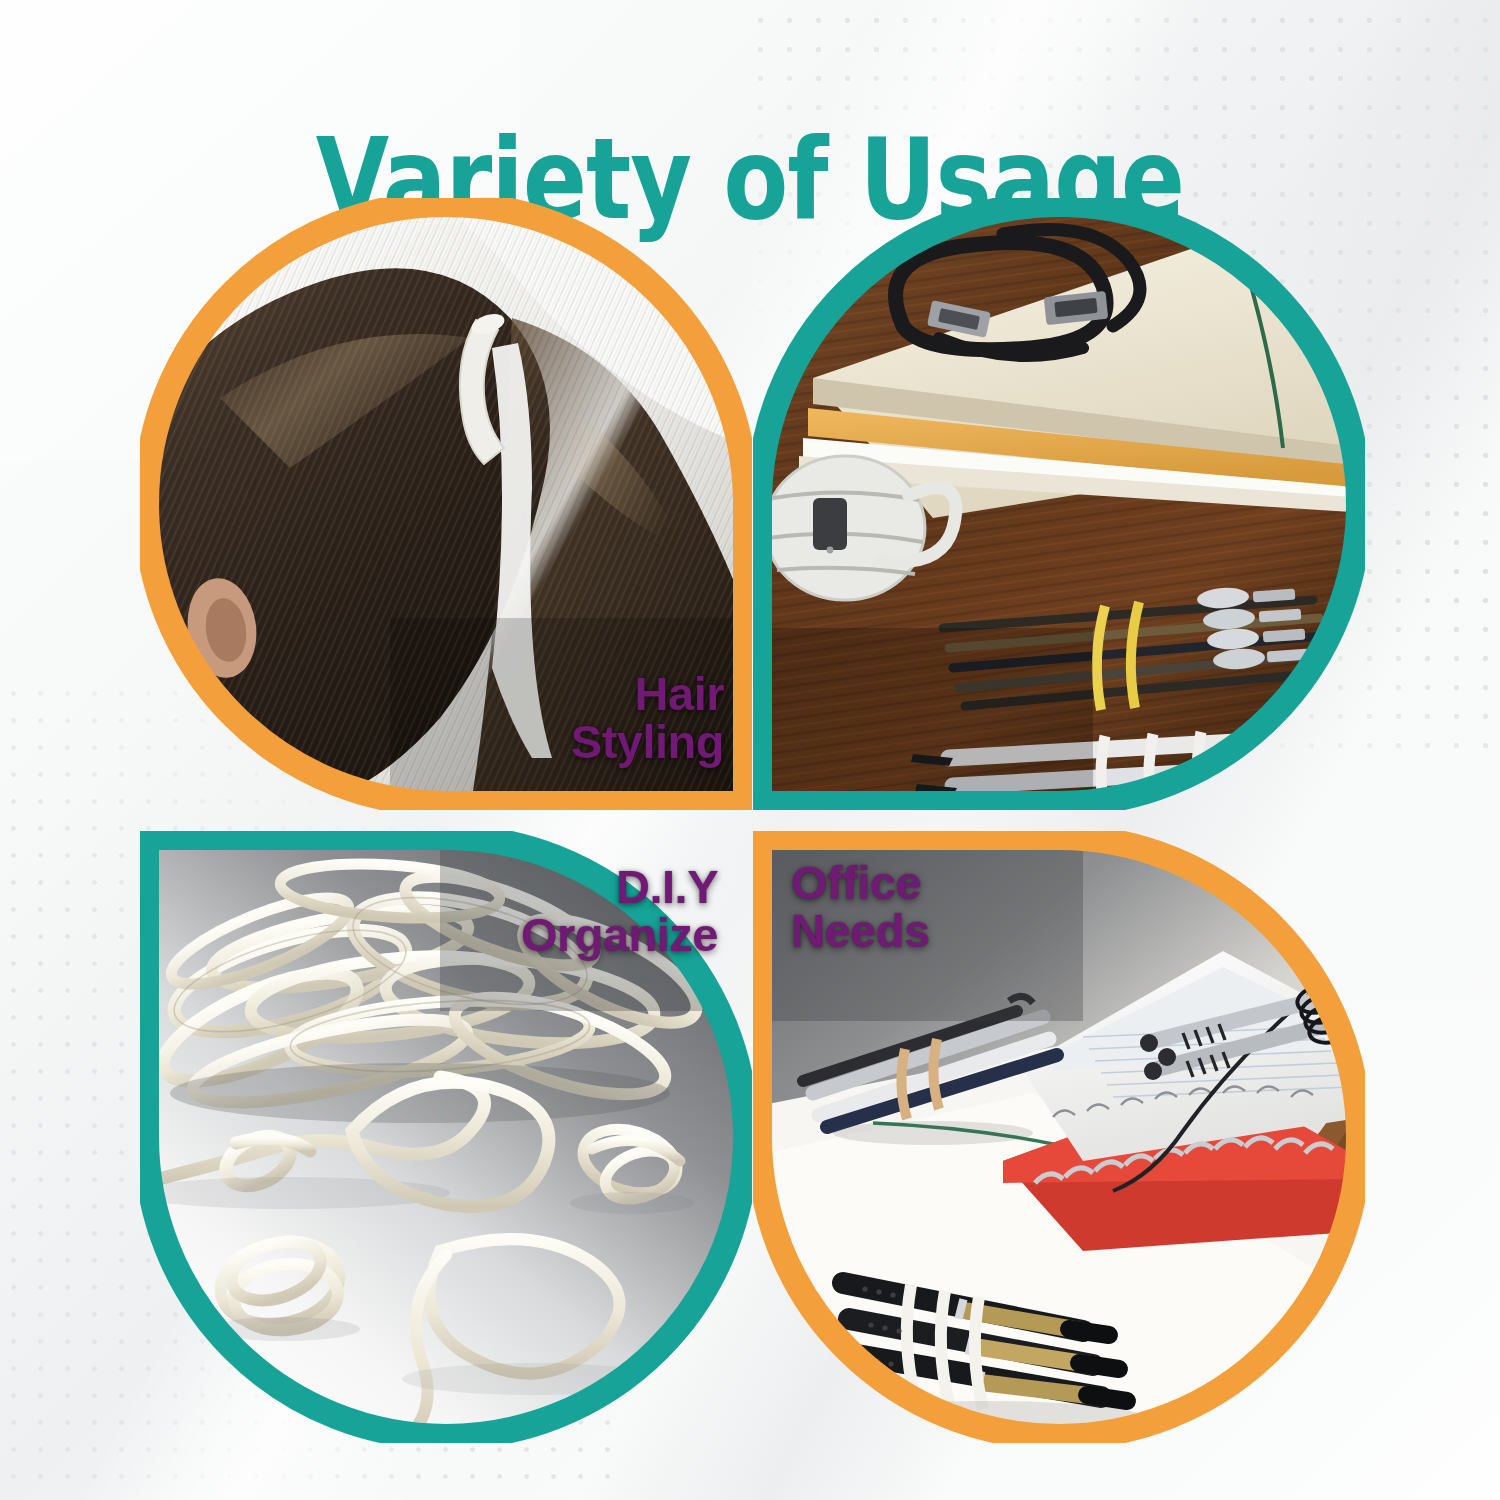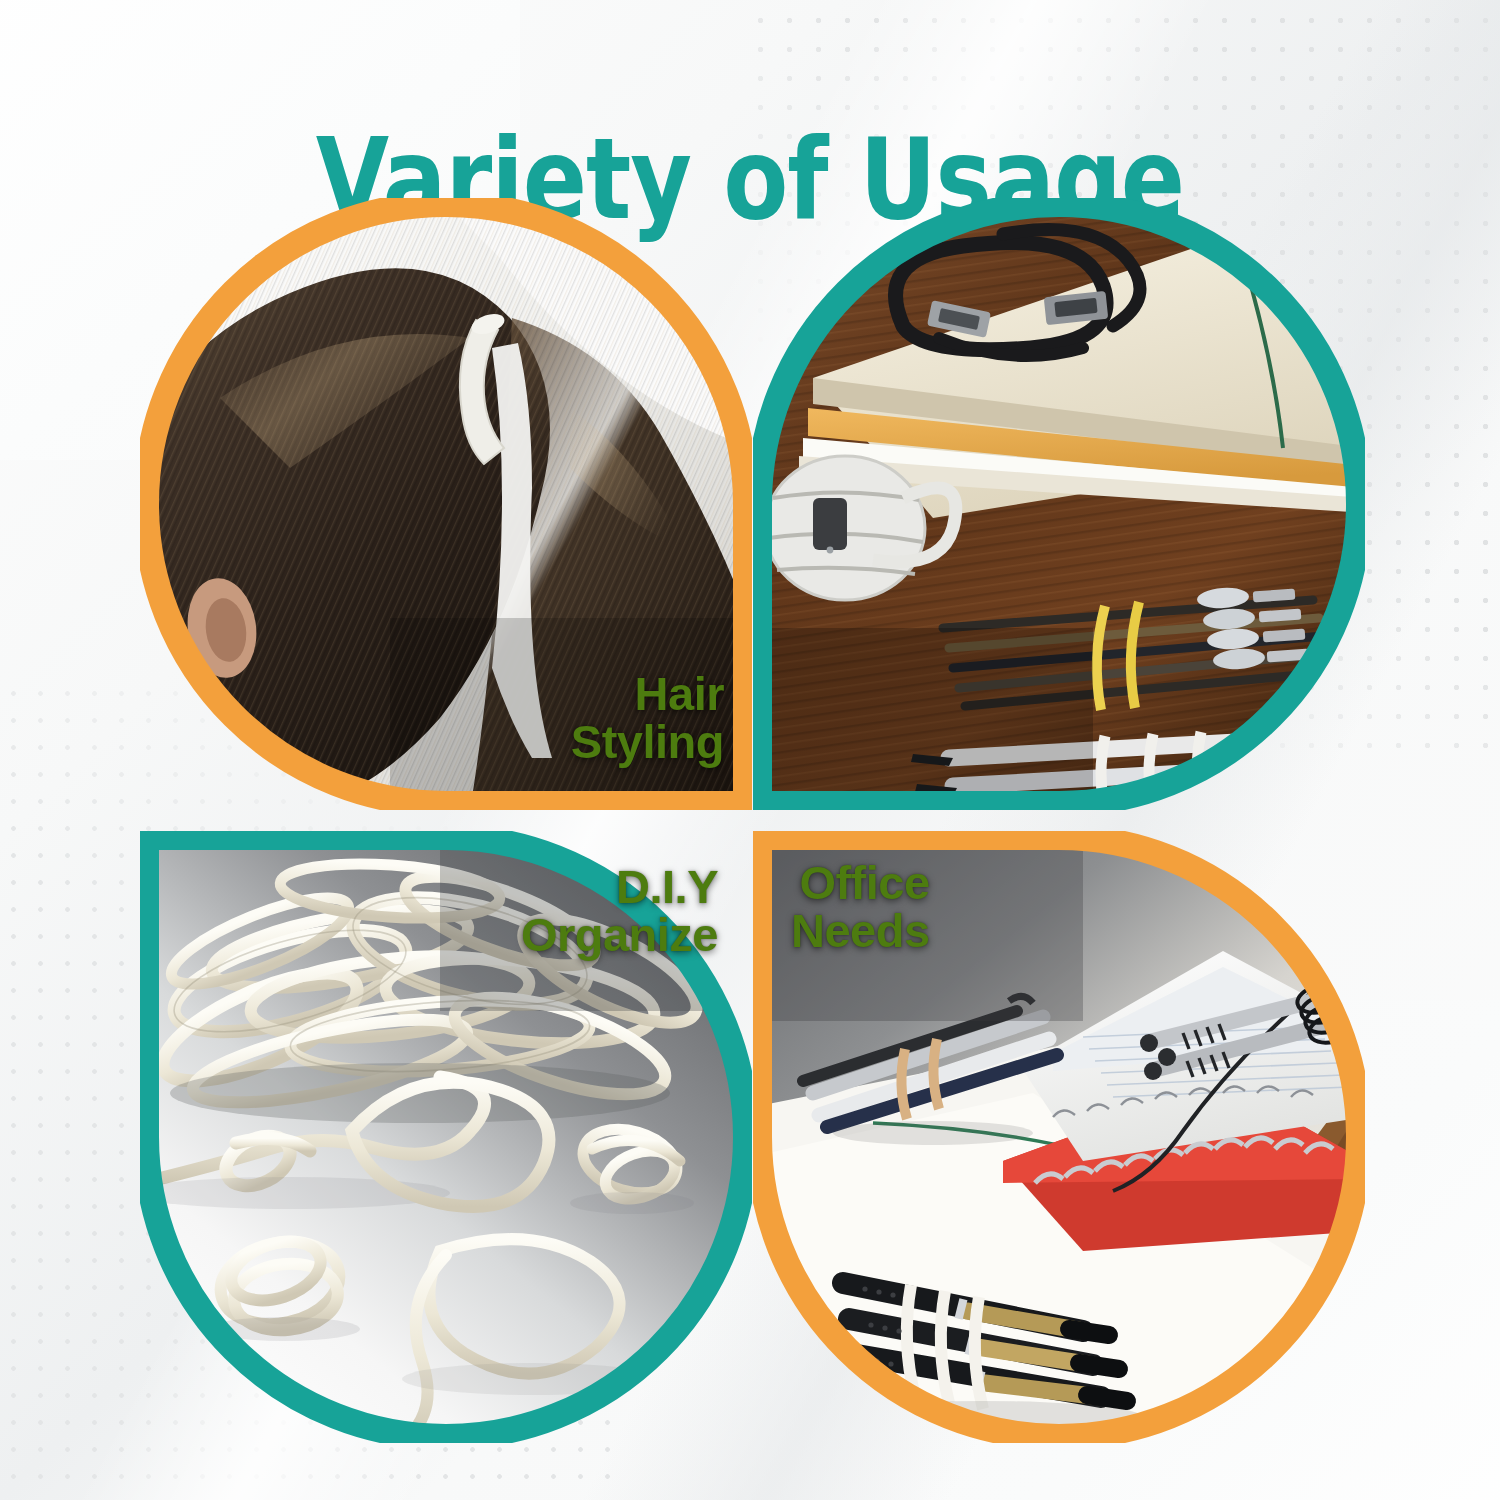--- a/index.html
+++ b/index.html
@@ -59,31 +59,31 @@
     text-shadow:0 1px 0 rgba(255,255,255,.6);
   }
 
   
   #petals{position:absolute;left:140px;top:198px;width:1225px;height:1245px;}
   .petal{position:absolute;width:612px;height:612px;}
   .petal svg{display:block;width:100%;height:100%;}
 
   .petal-label{
     position:absolute;
-    color:#4d7c0f;font-weight:bold;
+    color:#701a75;font-weight:bold;
     font-size:47px;line-height:1.02;
     letter-spacing:-0.5px;
     text-shadow:0 2px 7px rgba(0,0,0,.55), 0 0px 2px rgba(0,0,0,.35);
     white-space:pre-line;
     pointer-events:none;
   }
   #label-hair    {right:28px;bottom:44px;text-align:right;}
   #label-cables  {left:40px;bottom:44px;text-align:left;}
   #label-diy     {right:34px;top:32px;text-align:right;}
-  #label-office  {left:38px;top:28px;text-align:right;}
+  #label-office  {left:38px;top:28px;text-align:left;}
 </style>
 </head>
 <body>
 
 <div id="bg-root">
   <div class="bg-base"></div>
   <div class="bg-dots-tr"></div>
   <div class="bg-dots-bl"></div>
   <div class="bg-corner-tl"></div>
   <div class="bg-corner-br"></div>

